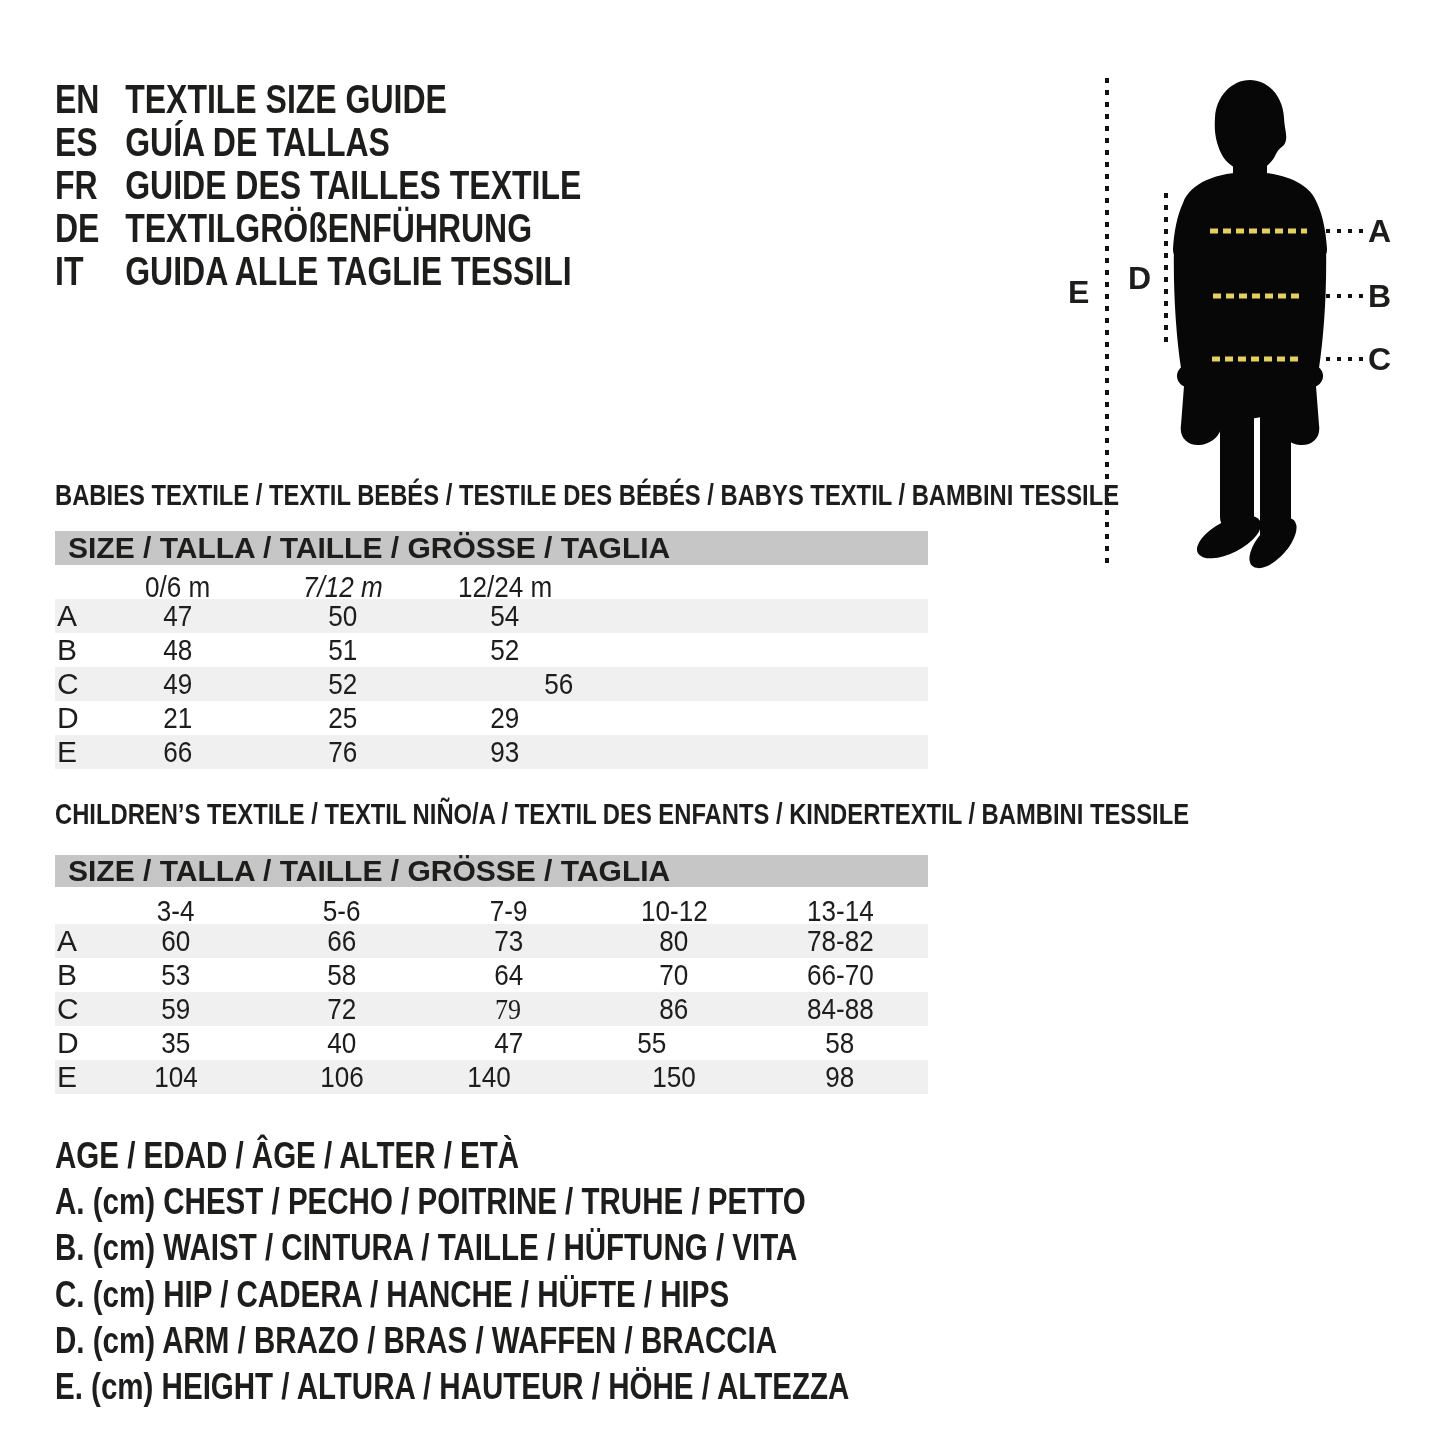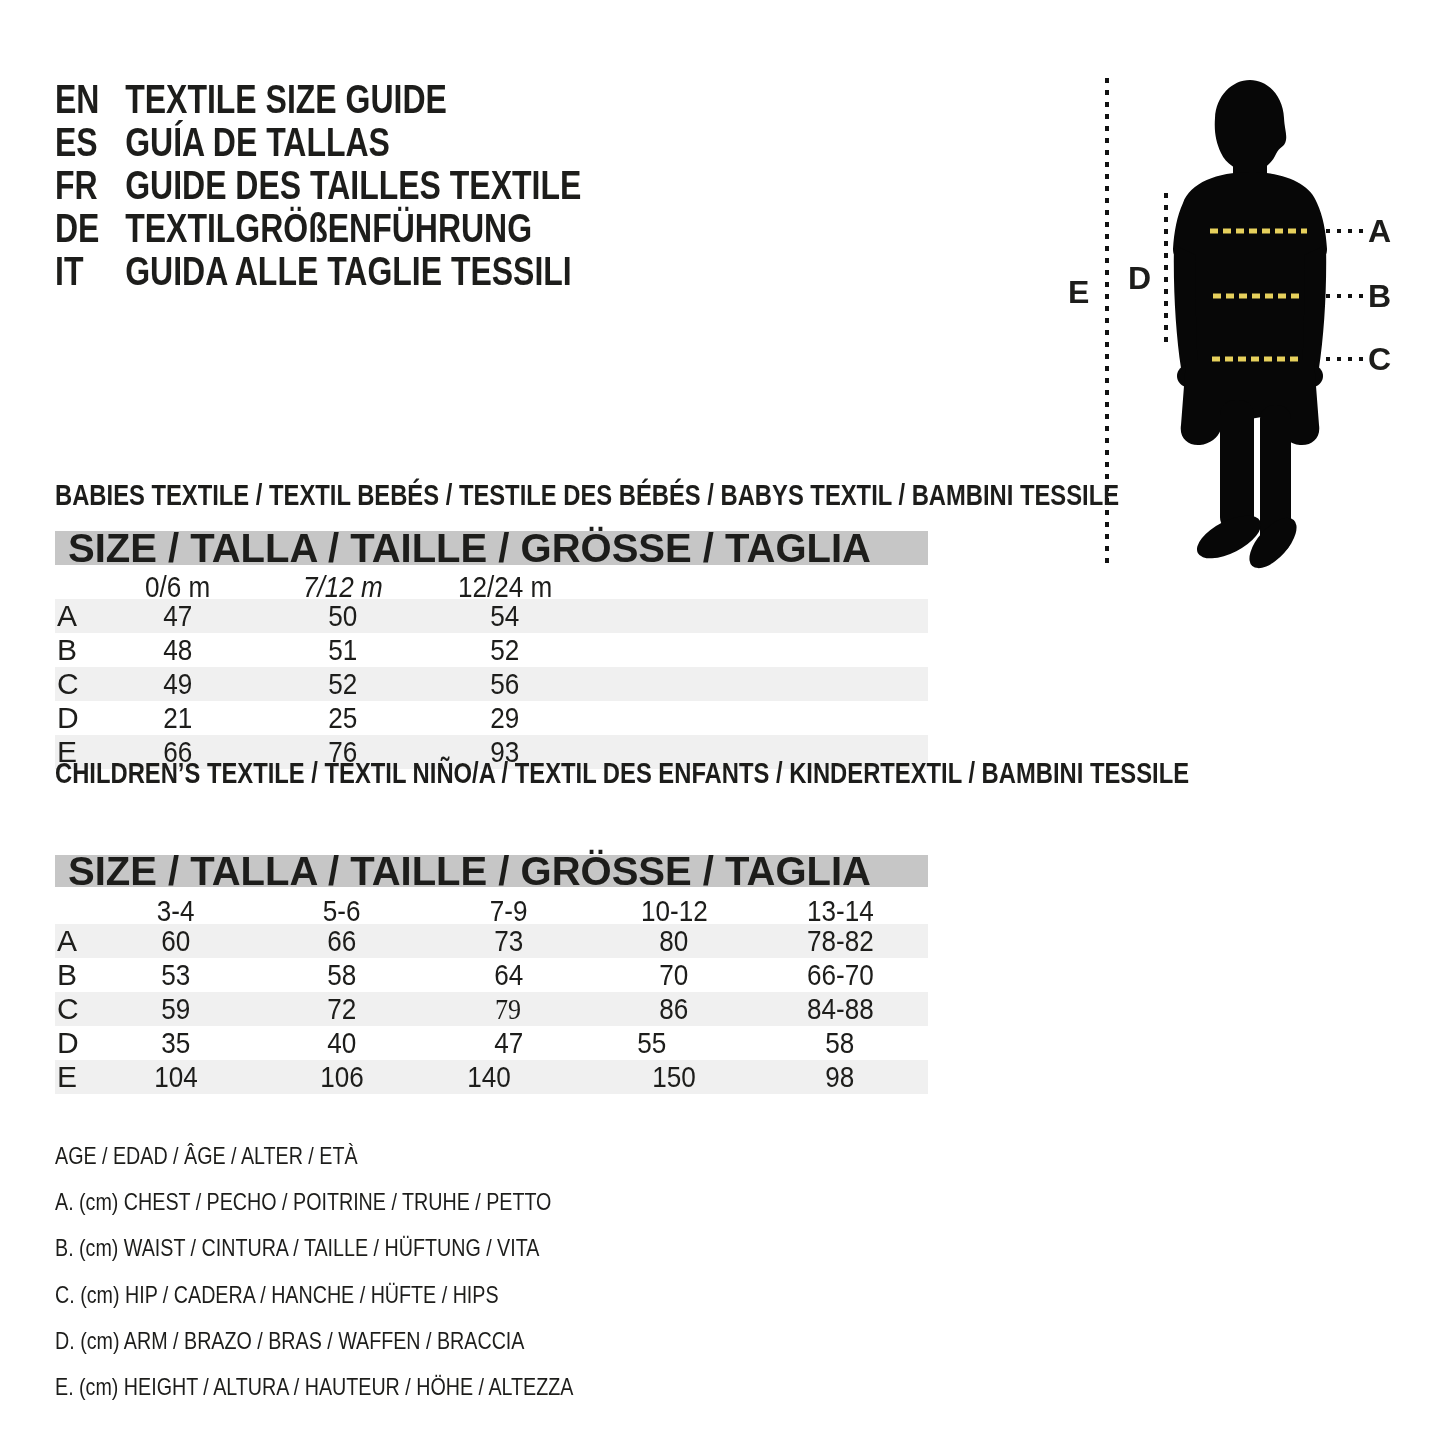--- a/index.html
+++ b/index.html
@@ -14,31 +14,31 @@
   
   .langs{left:55px;top:78px;font-size:41px;font-weight:bold;line-height:43px;}
   .langrow{display:flex;transform:scaleX(0.78);transform-origin:0 50%;white-space:nowrap;}
   .langrow .code{width:90px;flex:0 0 90px;}
 
   
   .sectitle{left:55px;font-size:29px;font-weight:bold;line-height:31px;white-space:nowrap;}
 
   
   .szbar{left:55px;width:873px;background:var(--bar_gray,#c6c6c6);}
-  .szbar .bartext{display:block;padding-left:13px;font-size:40px;font-weight:bold;white-space:nowrap;}
+  .szbar .bartext{display:block;padding-left:13px;font-size:30px;font-weight:bold;white-space:nowrap;}
 
   
   .trow{left:55px;width:873px;height:34px;line-height:34px;}
   .trow.stripe{background:var(--stripe_gray,#f0f0f0);}
   .rlabel{position:absolute;left:2px;top:0;font-size:30px;}
   .cell{position:absolute;top:0;width:140px;text-align:center;font-size:30px;}
   .colhead{font-size:28px;}
 
   
-  .legend{left:55px;top:1133px;font-size:24px;}
+  .legend{left:55px;top:1133px;font-size:36px;font-weight:bold;}
   .legend .lline{height:46.2px;line-height:46.2px;}
 
   
   .diaglabel{font-size:32px;font-weight:bold;line-height:32px;}
 
   
   .mline-black{stroke:#111;stroke-width:4;stroke-dasharray:4 7;fill:none;}
   .mline-black-v{stroke:#111;stroke-width:4;stroke-dasharray:5 7;fill:none;}
   .mline-yellow{stroke:var(--accent_yellow,#e6d05c);stroke-width:5;stroke-dasharray:8 5;fill:none;}
   .fig{fill:#070707;}
@@ -133,36 +133,36 @@
   <div class="abs trow" style="top:633px;">
     <span class="rlabel">B</span>
     <span class="cell" style="left:53px;"><span class="condc">48</span></span>
     <span class="cell" style="left:218px;"><span class="condc">51</span></span>
     <span class="cell" style="left:380px;"><span class="condc">52</span></span>
   </div>
   <div class="abs trow stripe" style="top:667px;">
     <span class="rlabel">C</span>
     <span class="cell" style="left:53px;"><span class="condc">49</span></span>
     <span class="cell" style="left:218px;"><span class="condc">52</span></span>
-    <span class="cell" style="left:380px;"><span class="condc">56</span></span>
+    <span class="cell" style="left:380px;text-align:right;"><span class="condc">56</span></span>
   </div>
   <div class="abs trow" style="top:701px;">
     <span class="rlabel">D</span>
     <span class="cell" style="left:53px;"><span class="condc">21</span></span>
     <span class="cell" style="left:218px;"><span class="condc">25</span></span>
     <span class="cell" style="left:380px;"><span class="condc">29</span></span>
   </div>
   <div class="abs trow stripe" style="top:735px;">
     <span class="rlabel">E</span>
     <span class="cell" style="left:53px;"><span class="condc">66</span></span>
     <span class="cell" style="left:218px;"><span class="condc">76</span></span>
     <span class="cell" style="left:380px;"><span class="condc">93</span></span>
   </div>
 
-  <div class="abs sectitle" style="top:758px;">
+  <div class="abs sectitle" style="top:799px;">
     <span class="cond82">CHILDREN’S TEXTILE / TEXTIL NIÑO/A / TEXTIL DES ENFANTS / KINDERTEXTIL / BAMBINI TESSILE</span>
   </div>
 
   <div class="abs szbar" style="top:855px;height:32px;line-height:32px;">
     <span class="bartext">SIZE / TALLA / TAILLE / GRÖSSE / TAGLIA</span>
   </div>
 
   <div class="abs trow colhead" style="top:894px;">
     <span class="cell" style="left:51px;"><span class="condc">3-4</span></span>
     <span class="cell" style="left:217px;"><span class="condc">5-6</span></span>

